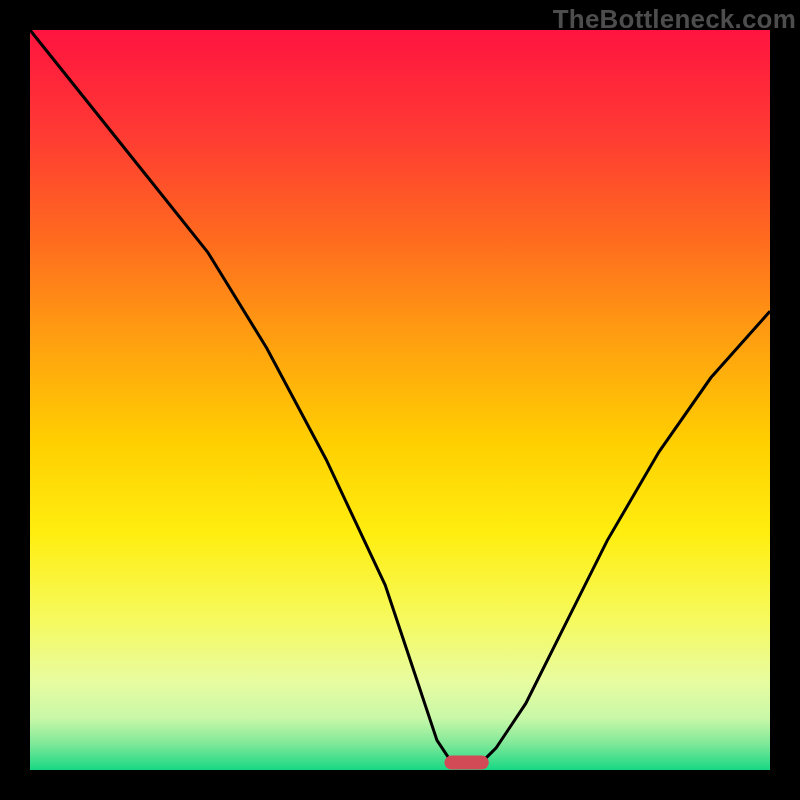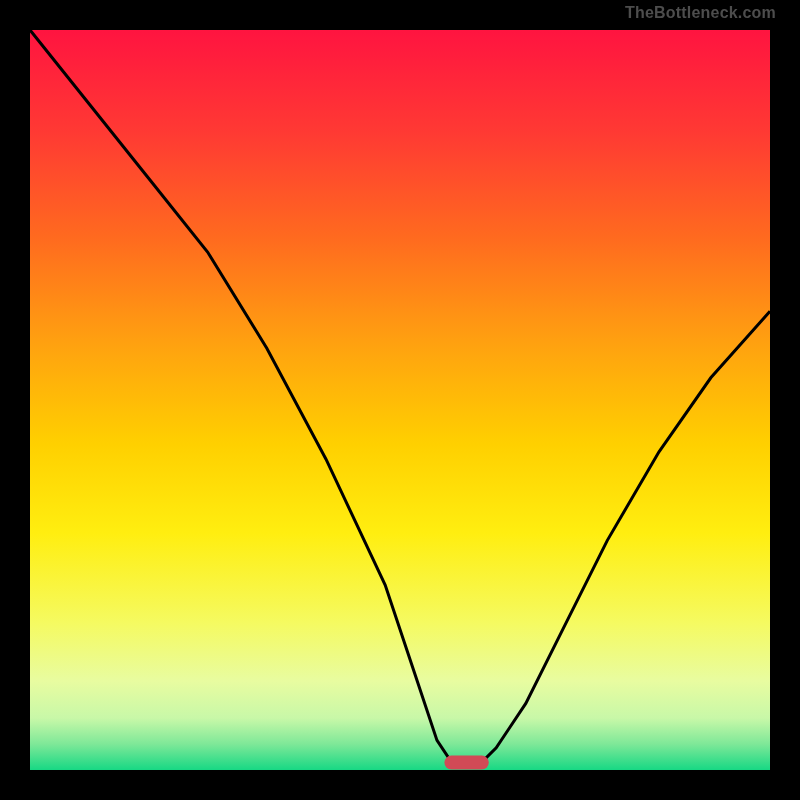--- a/index.html
+++ b/index.html
@@ -13,22 +13,22 @@
   }
   .frame {
     position: relative;
     width: 800px;
     height: 800px;
     box-sizing: border-box;
   }
   .watermark {
     position: absolute;
     top: 4px;
-    right: 24px;
-    font-size: 16px;
+    right: 4px;
+    font-size: 26px;
     font-weight: 600;
     color: #4d4d4d;
     letter-spacing: 0.2px;
     z-index: 10;
   }
   svg { display: block; }
 </style>
 </head>
 <body>
 

